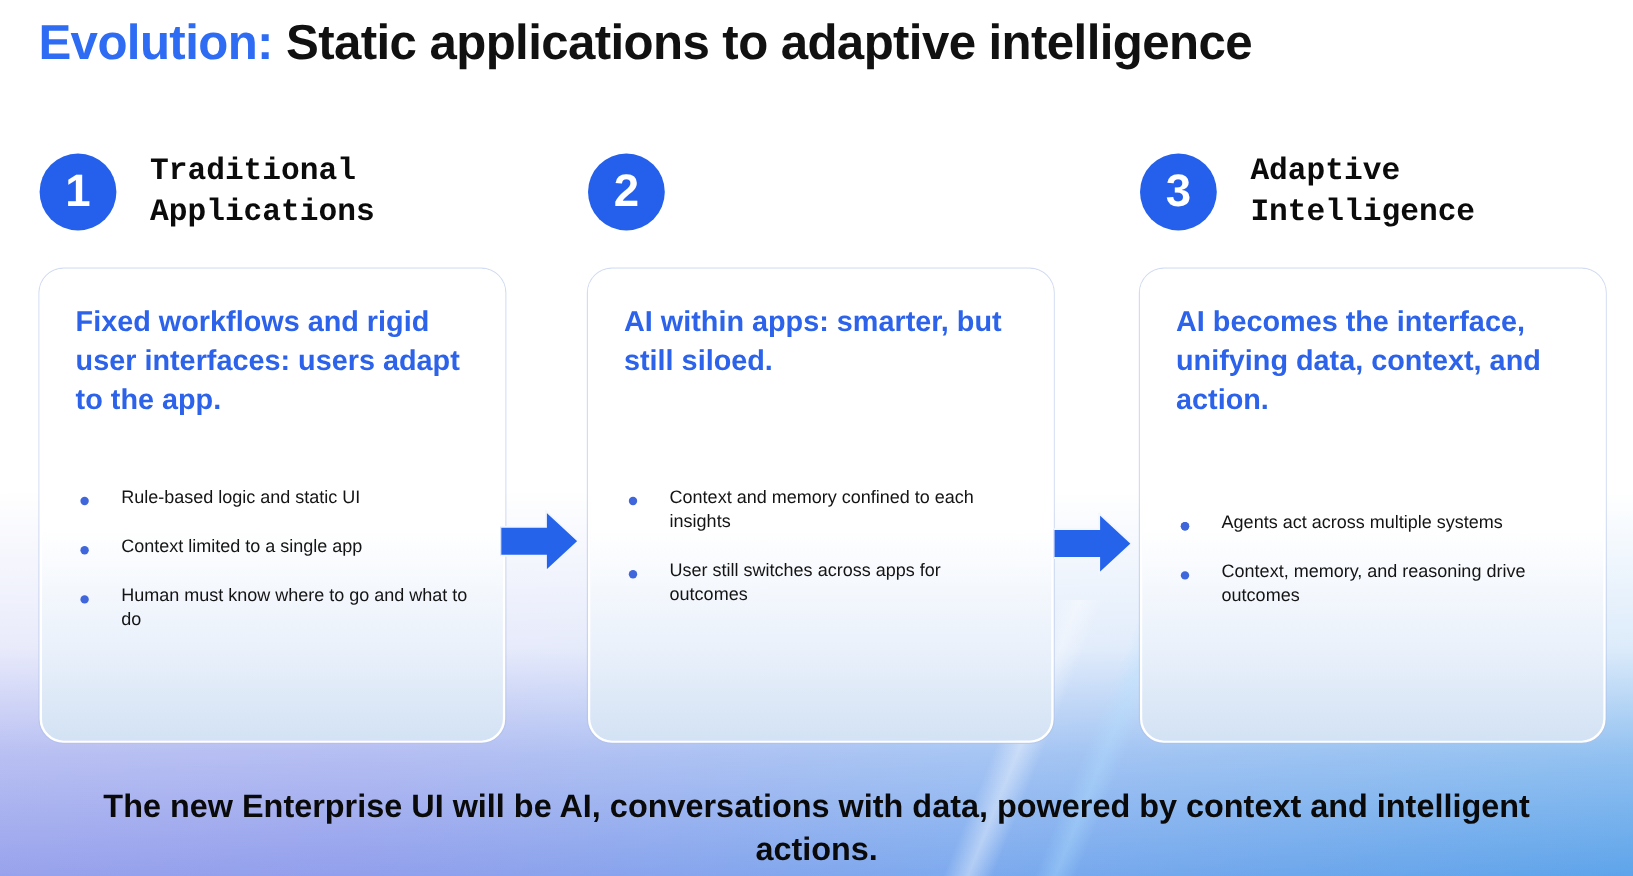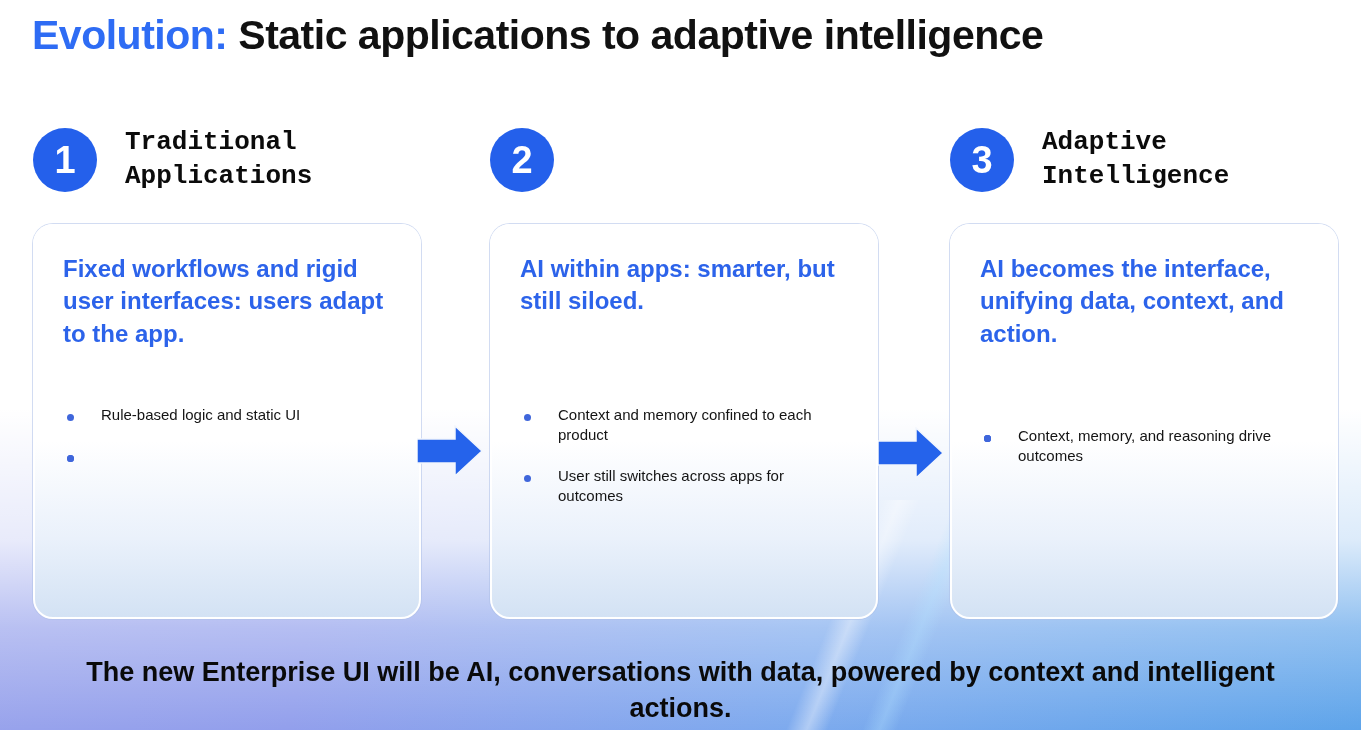--- a/index.html
+++ b/index.html
@@ -90,42 +90,44 @@
     </div>
     <div class="card">
       <div class="card-headline">Fixed workflows and rigid user interfaces: users adapt to the app.</div>
       <ul class="bullets">
         <li>
             <span class="dot"></span>
             <span class="bullet-text">Rule-based logic and static UI</span>
           </li>
         <li>
             <span class="dot"></span>
+            <span class="bullet-text">Context limited to a single app</span>
           </li>
         <li>
             <span class="dot"></span>
+            <span class="bullet-text">Human must know where to go and what to do</span>
           </li>
       </ul>
     </div>
   </div>
 
   <svg class="arrow arrow-1" viewBox="0 0 66 52">
     <polygon points="0,14 38,14 38,1 65,26 38,51 38,38 0,38"></polygon>
   </svg>
 
   <div class="col col-2">
     <div class="col-head">
       <div class="num-circle">2</div>
     </div>
     <div class="card">
       <div class="card-headline">AI within apps: smarter, but still siloed.</div>
       <ul class="bullets">
         <li>
             <span class="dot"></span>
-            <span class="bullet-text">Context and memory confined to each product</span>
+            <span class="bullet-text">Context and memory confined to each insights</span>
           </li>
         <li>
             <span class="dot"></span>
             <span class="bullet-text">User still switches across apps for outcomes</span>
           </li>
       </ul>
     </div>
   </div>
 
   <svg class="arrow arrow-2" viewBox="0 0 66 52">
@@ -138,20 +140,21 @@
       <div class="col-title">Adaptive Intelligence</div>
     </div>
     <div class="card">
       <div class="card-headline">AI becomes the interface, unifying data, context, and action.</div>
       <ul class="bullets">
         <li>
             <span class="dot"></span>
           </li>
         <li>
             <span class="dot"></span>
+            <span class="bullet-text">Agents act across multiple systems</span>
           </li>
         <li>
             <span class="dot"></span>
             <span class="bullet-text">Context, memory, and reasoning drive outcomes</span>
           </li>
       </ul>
     </div>
   </div>
 
   <div class="footer">

